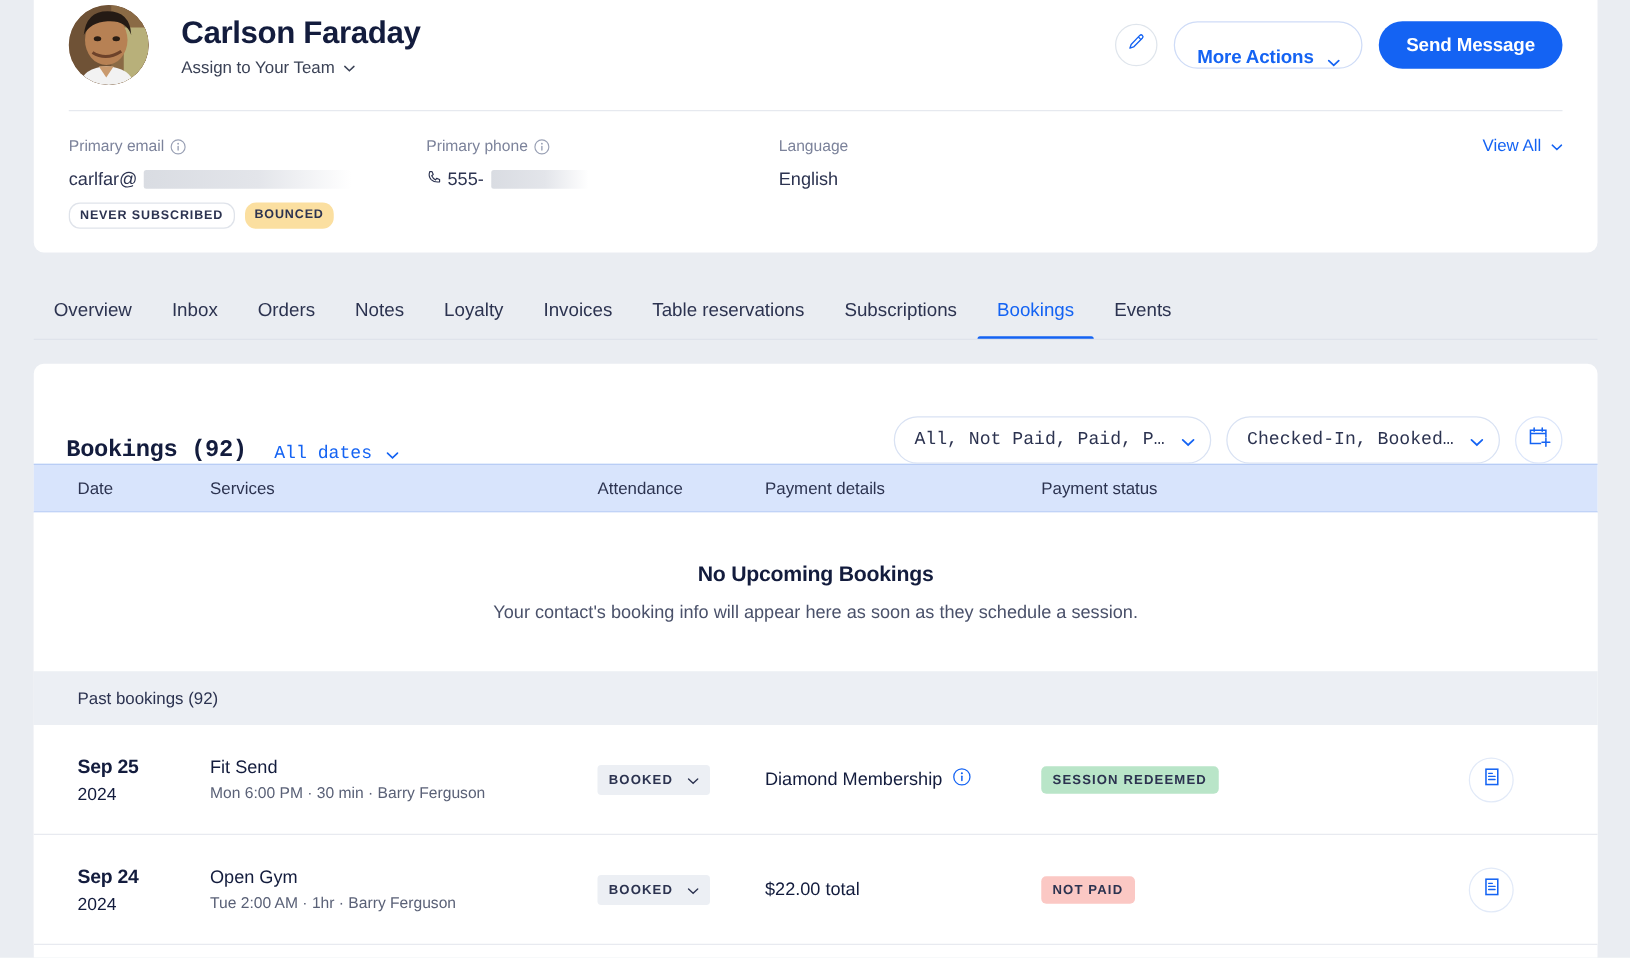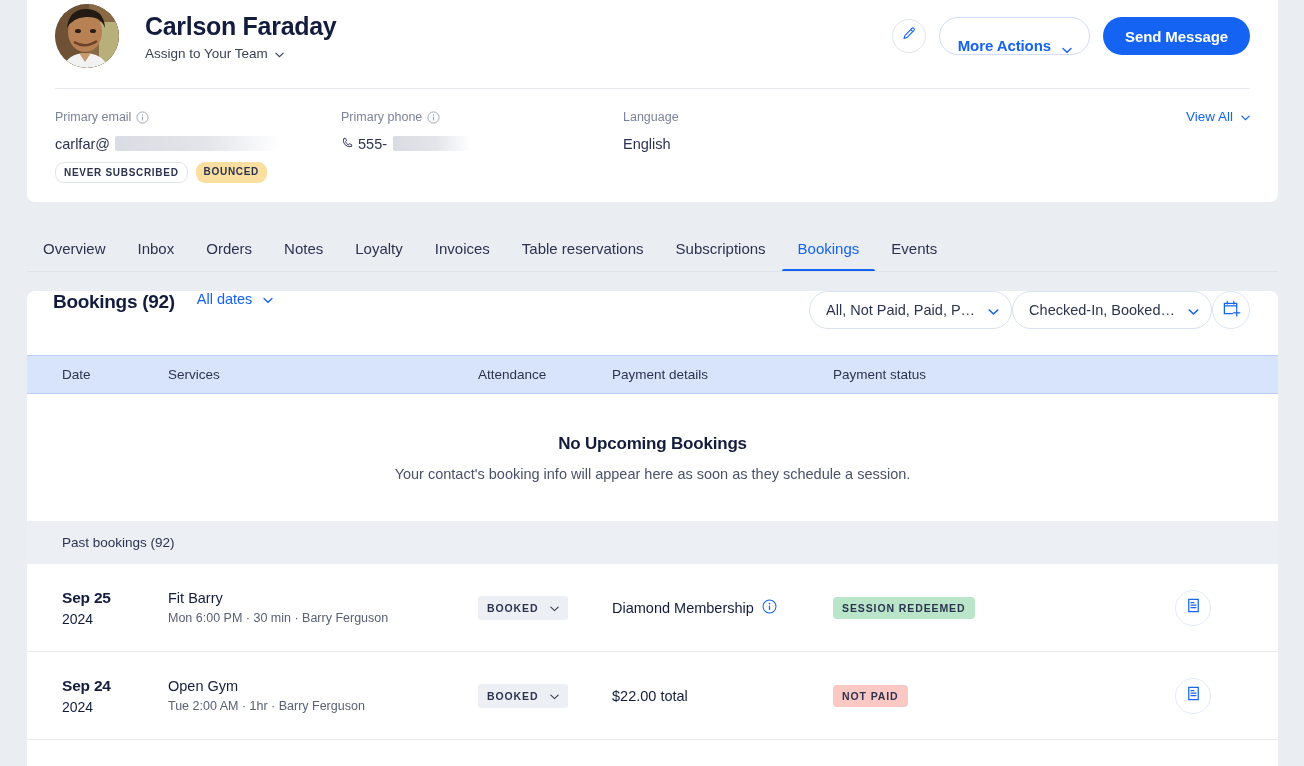--- a/index.html
+++ b/index.html
@@ -120,28 +120,28 @@
   }
   #tabs-rule {
     position: absolute; left: 27px; top: 271px; width: 1251px; height: 1px;
     background: #dfe3eb;
   }
 
   
   #bookings-card { top: 291px; height: 500px; }
 
   .bk-header {
-    height: 64px; display: flex; align-items: flex-start; padding: 0 28px 0 26px;
+    height: 80px; display: flex; align-items: flex-end; padding: 0 28px 0 26px; font-family: Liberation Mono, monospace;
   }
   .bk-title { font-size: 19px; font-weight: bold; letter-spacing: -0.3px; }
   .all-dates {
     margin-left: 22px; font-size: 14.5px; color: #1463f3;
     display: flex; align-items: center; gap: 10px; cursor: pointer;
   }
-  .bk-filters { margin-left: auto; display: flex; align-items: center; }
+  .bk-filters { margin-left: auto; display: flex; align-items: center; gap: 12px; }
   .select-pill {
     height: 38px; padding: 0 14px 0 16px; border-radius: 19px;
     border: 1px solid #d9e2f3; background: #fff;
     font-size: 14.5px; color: #2c3350;
     display: flex; align-items: center; gap: 12px; cursor: pointer;
   }
   .cal-btn {
     width: 38px; height: 38px; border-radius: 50%;
     border: 1px solid #dce6fa; background: #fff;
     display: flex; align-items: center; justify-content: center; cursor: pointer;
@@ -404,21 +404,21 @@
     <div class="group-row">
       <div class="col-date" style="width:auto;padding-left:35px;">Past bookings (92)</div>
     </div>
 
     <div class="brow">
       <div class="col-date">
         <div class="d-main">Sep 25</div>
         <div class="d-year">2024</div>
       </div>
       <div class="col-serv">
-        <div class="s-main">Fit Barry</div>
+        <div class="s-main">Fit Send</div>
         <div class="s-sub">Mon 6:00 PM · 30 min · Barry Ferguson</div>
       </div>
       <div class="col-att">
         <span class="att-chip">
           <span>BOOKED</span>
           <span class="chev">
             <svg width="11" height="11" viewBox="0 0 12 12">
                 <path d="M2 4.5 L6 8.3 L10 4.5" stroke="#2c3350" stroke-width="1.2" fill="none" stroke-linecap="round"></path>
               </svg>
           </span>

